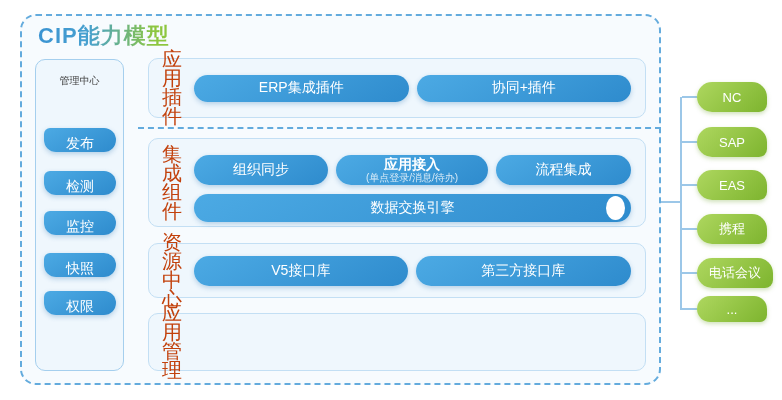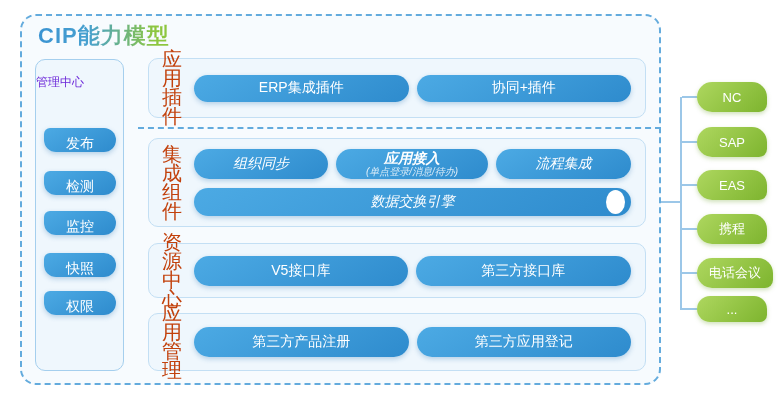--- a/index.html
+++ b/index.html
@@ -13,21 +13,21 @@
 
   
   .title-wrap{position:absolute;left:20px;top:21px;width:641px;}
   .title{display:inline-block;transform:translateX(18px);font-size:22px;font-weight:700;letter-spacing:1px;
          background:linear-gradient(90deg,#3a93d2 0%,#47a0cf 38%,#8dc63f 88%);
          -webkit-background-clip:text;background-clip:text;color:transparent;}
 
   
   .sidebar{position:absolute;left:35px;top:59px;width:89px;height:312px;
            background:#eff7fd;border:1px solid #a5cfee;border-radius:10px;}
-  .sidebar-title{margin-top:14px;text-align:left;color:#6d28d9;font-size:12px;}
+  .sidebar-title{margin-top:14px;text-align:center;color:#404040;font-size:10px;}
   .side-pill{position:absolute;left:8px;width:72px;height:24px;line-height:30px;text-align:center;
              color:#ffffff;font-size:14px;border-radius:8px 16px 16px 16px;
              background:linear-gradient(150deg,#4caae4 0%,#2e8bcd 100%);
              box-shadow:0 2px 5px rgba(47,119,180,.30);}
 
   
   .row{position:absolute;left:148px;width:498px;background:#eff7fd;
        border:1px solid #c3dff4;border-radius:10px;}
   .row-label{position:absolute;left:13px;top:50%;transform:translateY(-50%);
              width:34px;color:#c2410c;font-size:20px;line-height:19px;}
@@ -36,21 +36,21 @@
   .pill{height:30px;border-radius:15px;display:flex;flex-direction:column;
         align-items:center;justify-content:center;color:#fff;font-size:14px;white-space:nowrap;
         background:linear-gradient(150deg,#4caae4 0%,#2e8bcd 100%);
         box-shadow:0 2px 5px rgba(47,119,180,.30);}
   .h27{height:27px;}
   .fl1{flex:1;}
   .fg-a{flex:134;} .fg-b{flex:152;} .fg-c{flex:135;}
   .pill .sub{font-size:10px;line-height:12px;color:rgba(255,255,255,.8);}
   .pill .main-line{font-size:14px;font-weight:700;line-height:15px;}
 
-  .row2-col{position:absolute;left:45px;right:14px;top:10px;font-style:italic;}
+  .row2-col{position:absolute;left:45px;right:14px;top:16px;}
   .row2-line1{display:flex;gap:8px;}
   .bar{position:relative;margin-top:9px;height:28px;border-radius:14px;
        display:flex;align-items:center;justify-content:center;color:#fff;font-size:14px;font-weight:500;
        background:linear-gradient(150deg,#4caae4 0%,#2e8bcd 100%);
        box-shadow:0 2px 5px rgba(47,119,180,.30);text-align:center;}
   .bar-cap{position:absolute;right:6px;top:50%;transform:translateY(-50%);
            width:19px;height:24px;background:#ffffff;border-radius:50%;}
 
   
   .separator{position:absolute;left:138px;top:127px;width:523px;height:0;
@@ -119,24 +119,20 @@
   <div class="row" style="top:243px;height:55px">
     <div class="row-label">资源中心</div>
     <div class="pills">
       <div class="pill fg-a">V5接口库</div>
       <div class="pill fg-c">第三方接口库</div>
     </div>
   </div>
 
   <div class="row" style="top:313px;height:58px">
     <div class="row-label">应用管理</div>
-    <div class="pills">
-      <div class="pill fl1">第三方产品注册</div>
-      <div class="pill fl1">第三方应用登记</div>
-    </div>
   </div>
 
   <div class="conn trunk"></div>
   <div class="conn root-stub"></div>
   <div class="conn stub" style="top:96px"></div>
   <div class="conn stub" style="top:141px"></div>
   <div class="conn stub" style="top:184px"></div>
   <div class="conn stub" style="top:228px"></div>
   <div class="conn stub" style="top:272px"></div>
   <div class="conn stub" style="top:308px"></div>

